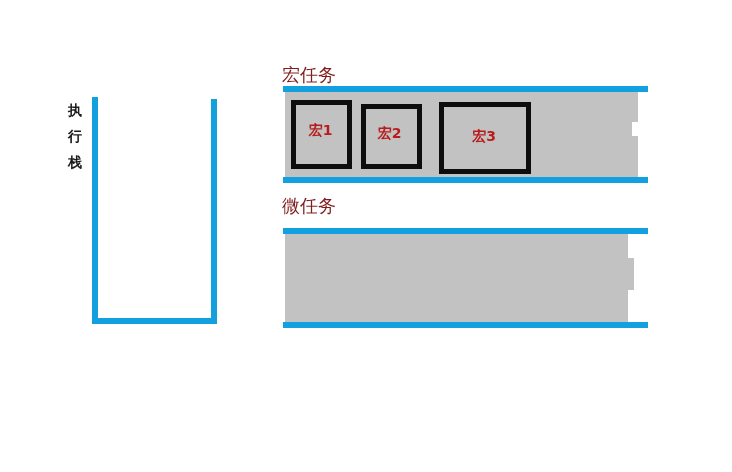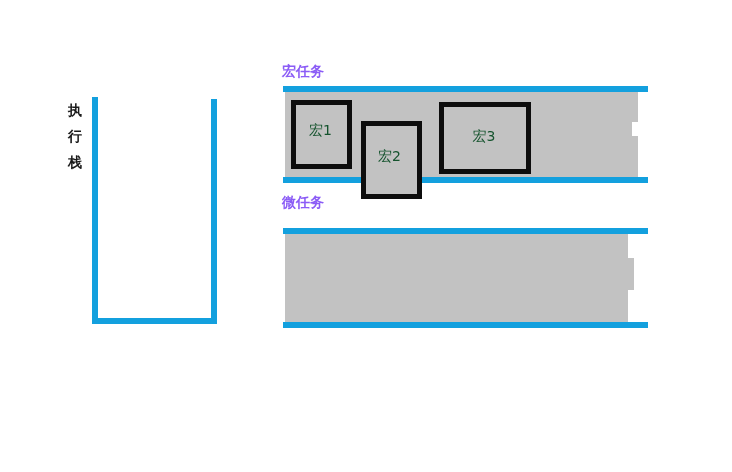--- a/index.html
+++ b/index.html
@@ -63,23 +63,23 @@
     left: 98px;
     top: 99px;
     width: 113px;
     height: 219px;
     background: #ffffff;
   }
 
   
   .queue-title {
     position: absolute;
-    font-size: 14px;
-    font-weight: bold;
-    color: #8b5cf6;
+    font-size: 18px;
+    font-weight: normal;
+    color: #7f1d1d;
     white-space: nowrap;
   }
   .queue-band {
     position: absolute;
   }
   .band-rule {
     position: absolute;
     left: 0;
     background: #13A0DE;
     height: 6px;
@@ -120,26 +120,26 @@
     position: absolute;
     border: 5px solid #0d0d0d;
     background: #C2C2C2;
     box-sizing: border-box;
     display: flex;
     align-items: center;
     justify-content: center;
   }
   .task-box-label {
     font-size: 14px;
-    font-weight: normal;
-    color: #14532d;
+    font-weight: bold;
+    color: #b91c1c;
     white-space: nowrap;
   }
   #task-box-0 { left: 291px; top: 100px; width: 61px; height: 69px; }
-  #task-box-1 { left: 361px; top: 121px; width: 61px; height: 78px; }
+  #task-box-1 { left: 361px; top: 104px; width: 61px; height: 65px; }
   #task-box-2 { left: 439px; top: 102px; width: 92px; height: 72px; }
   #task-box-0 .task-box-label { transform: translate(-1px, -4px); }
   #task-box-1 .task-box-label { transform: translate(-2px, -3px); }
   #task-box-2 .task-box-label { transform: translate(-1px, -1px); }
 </style>
 </head>
 <body>
 
 <div id="canvas">
 

